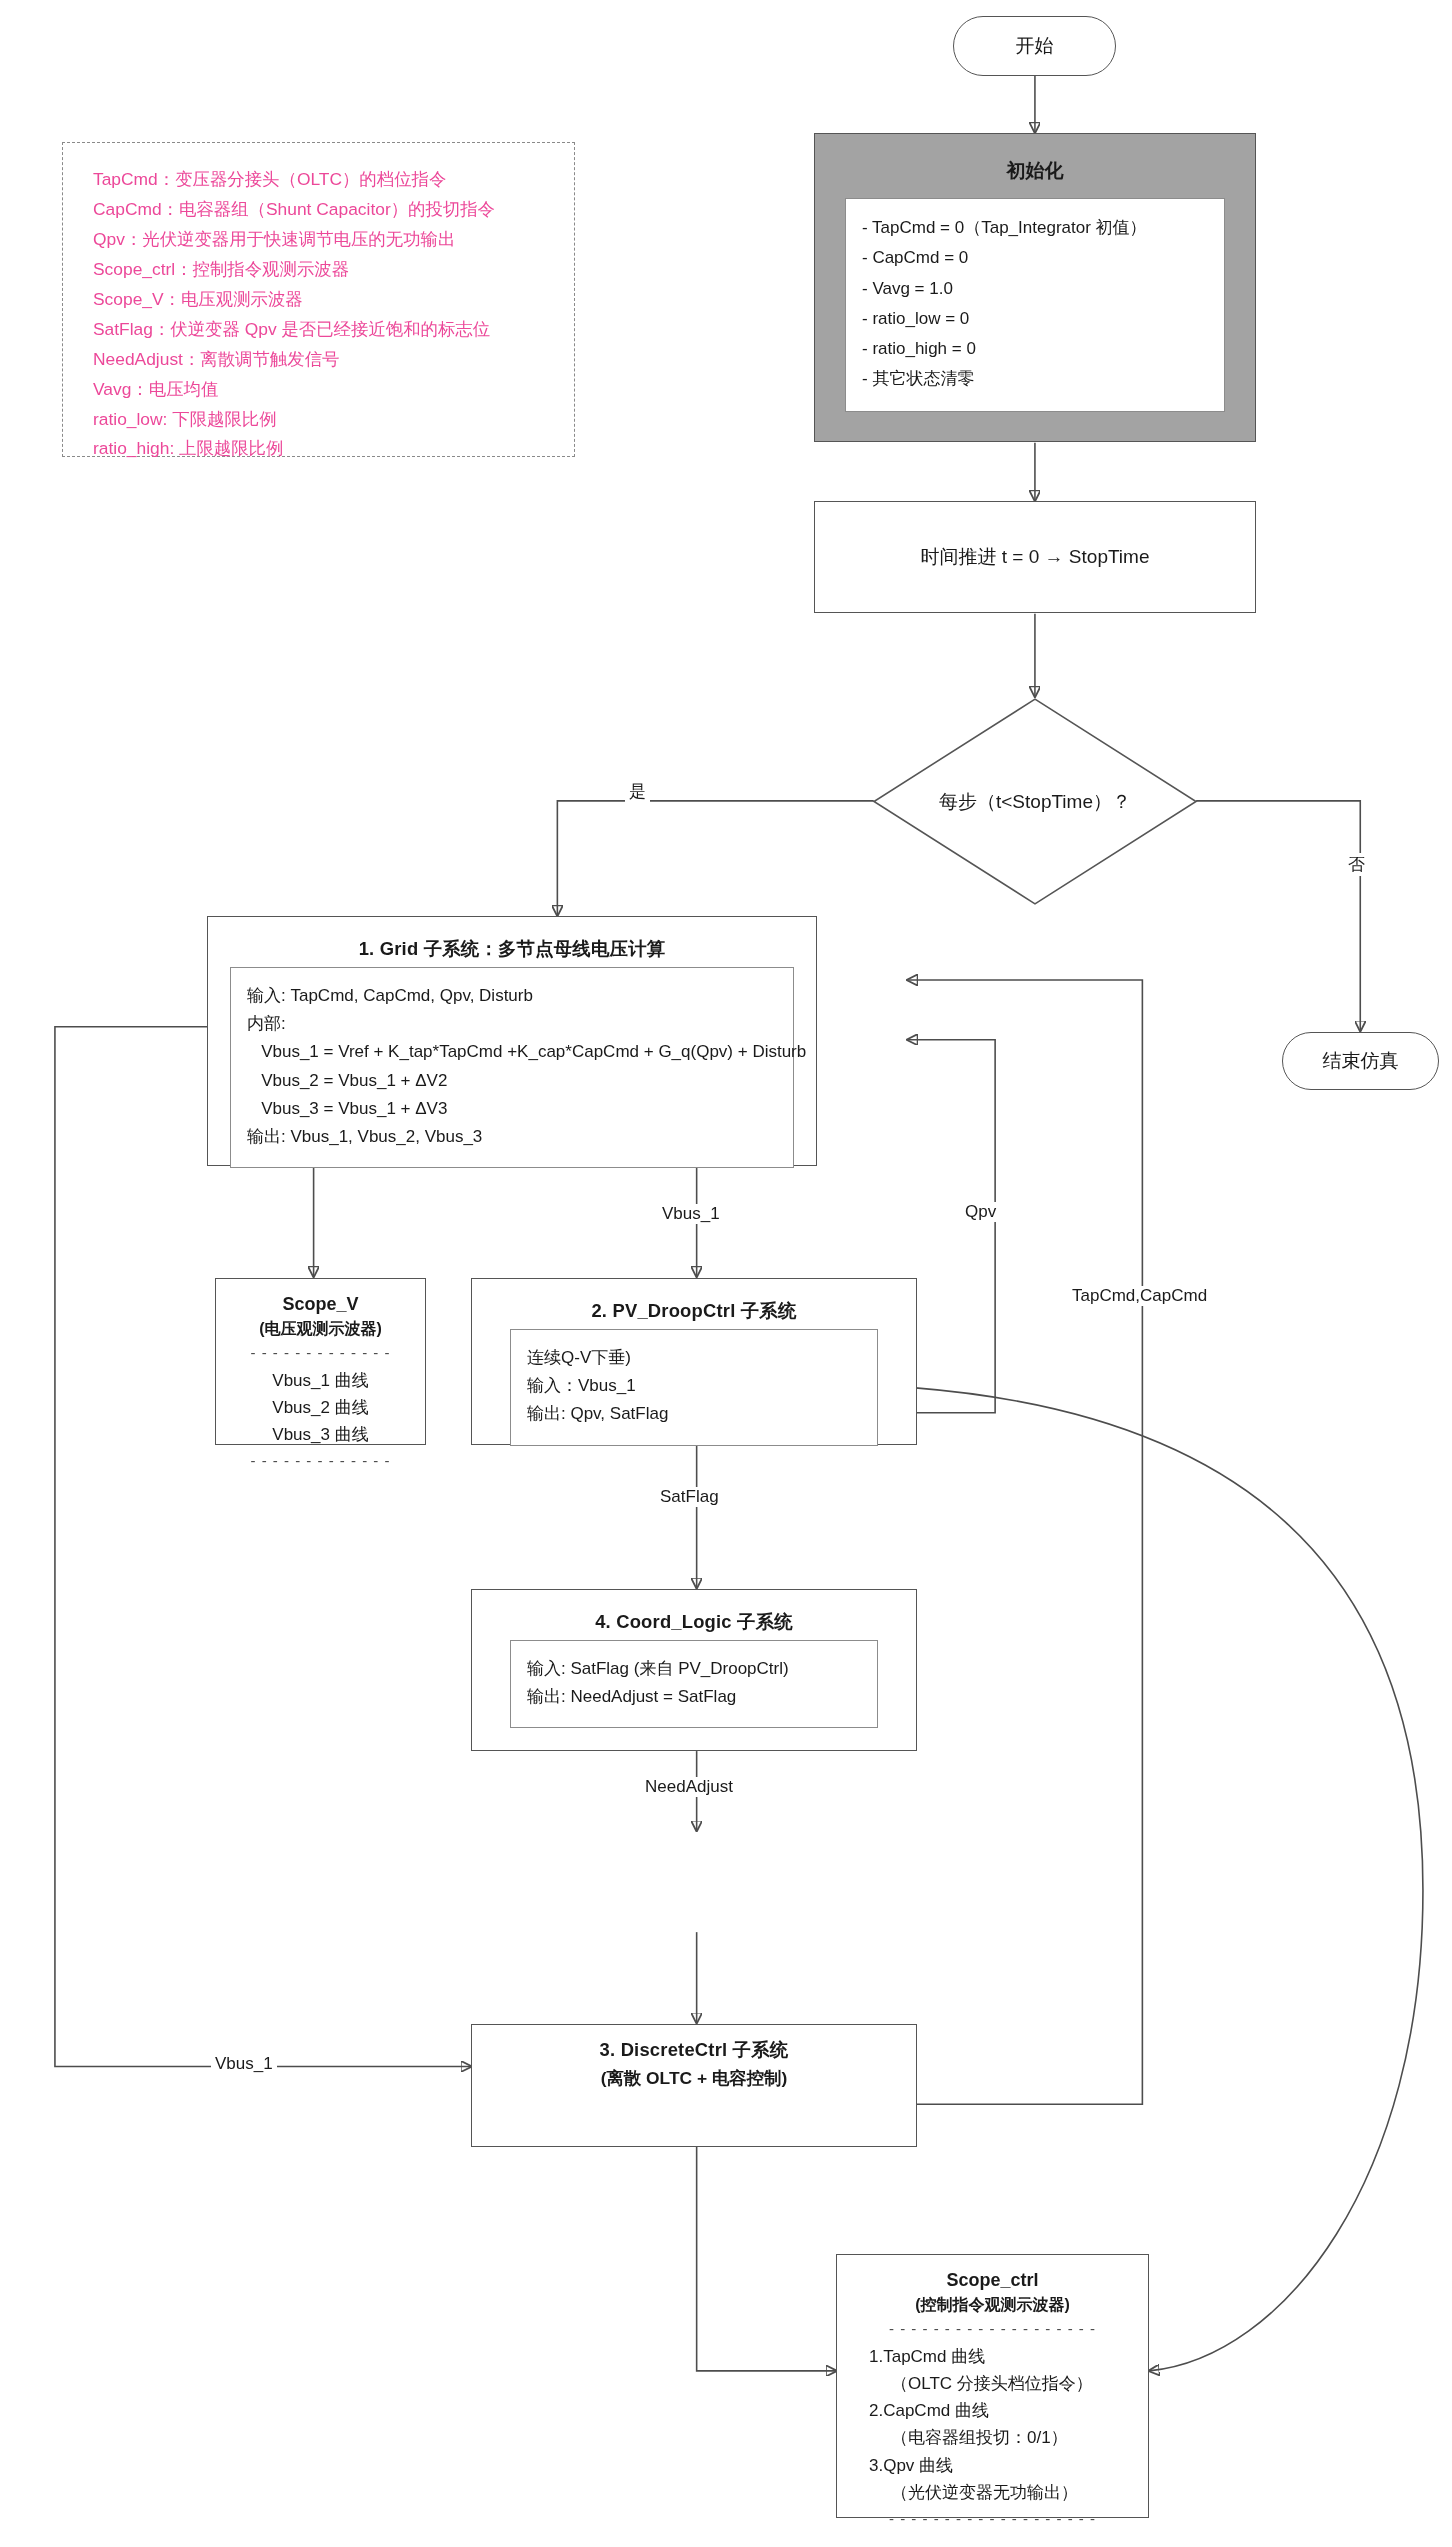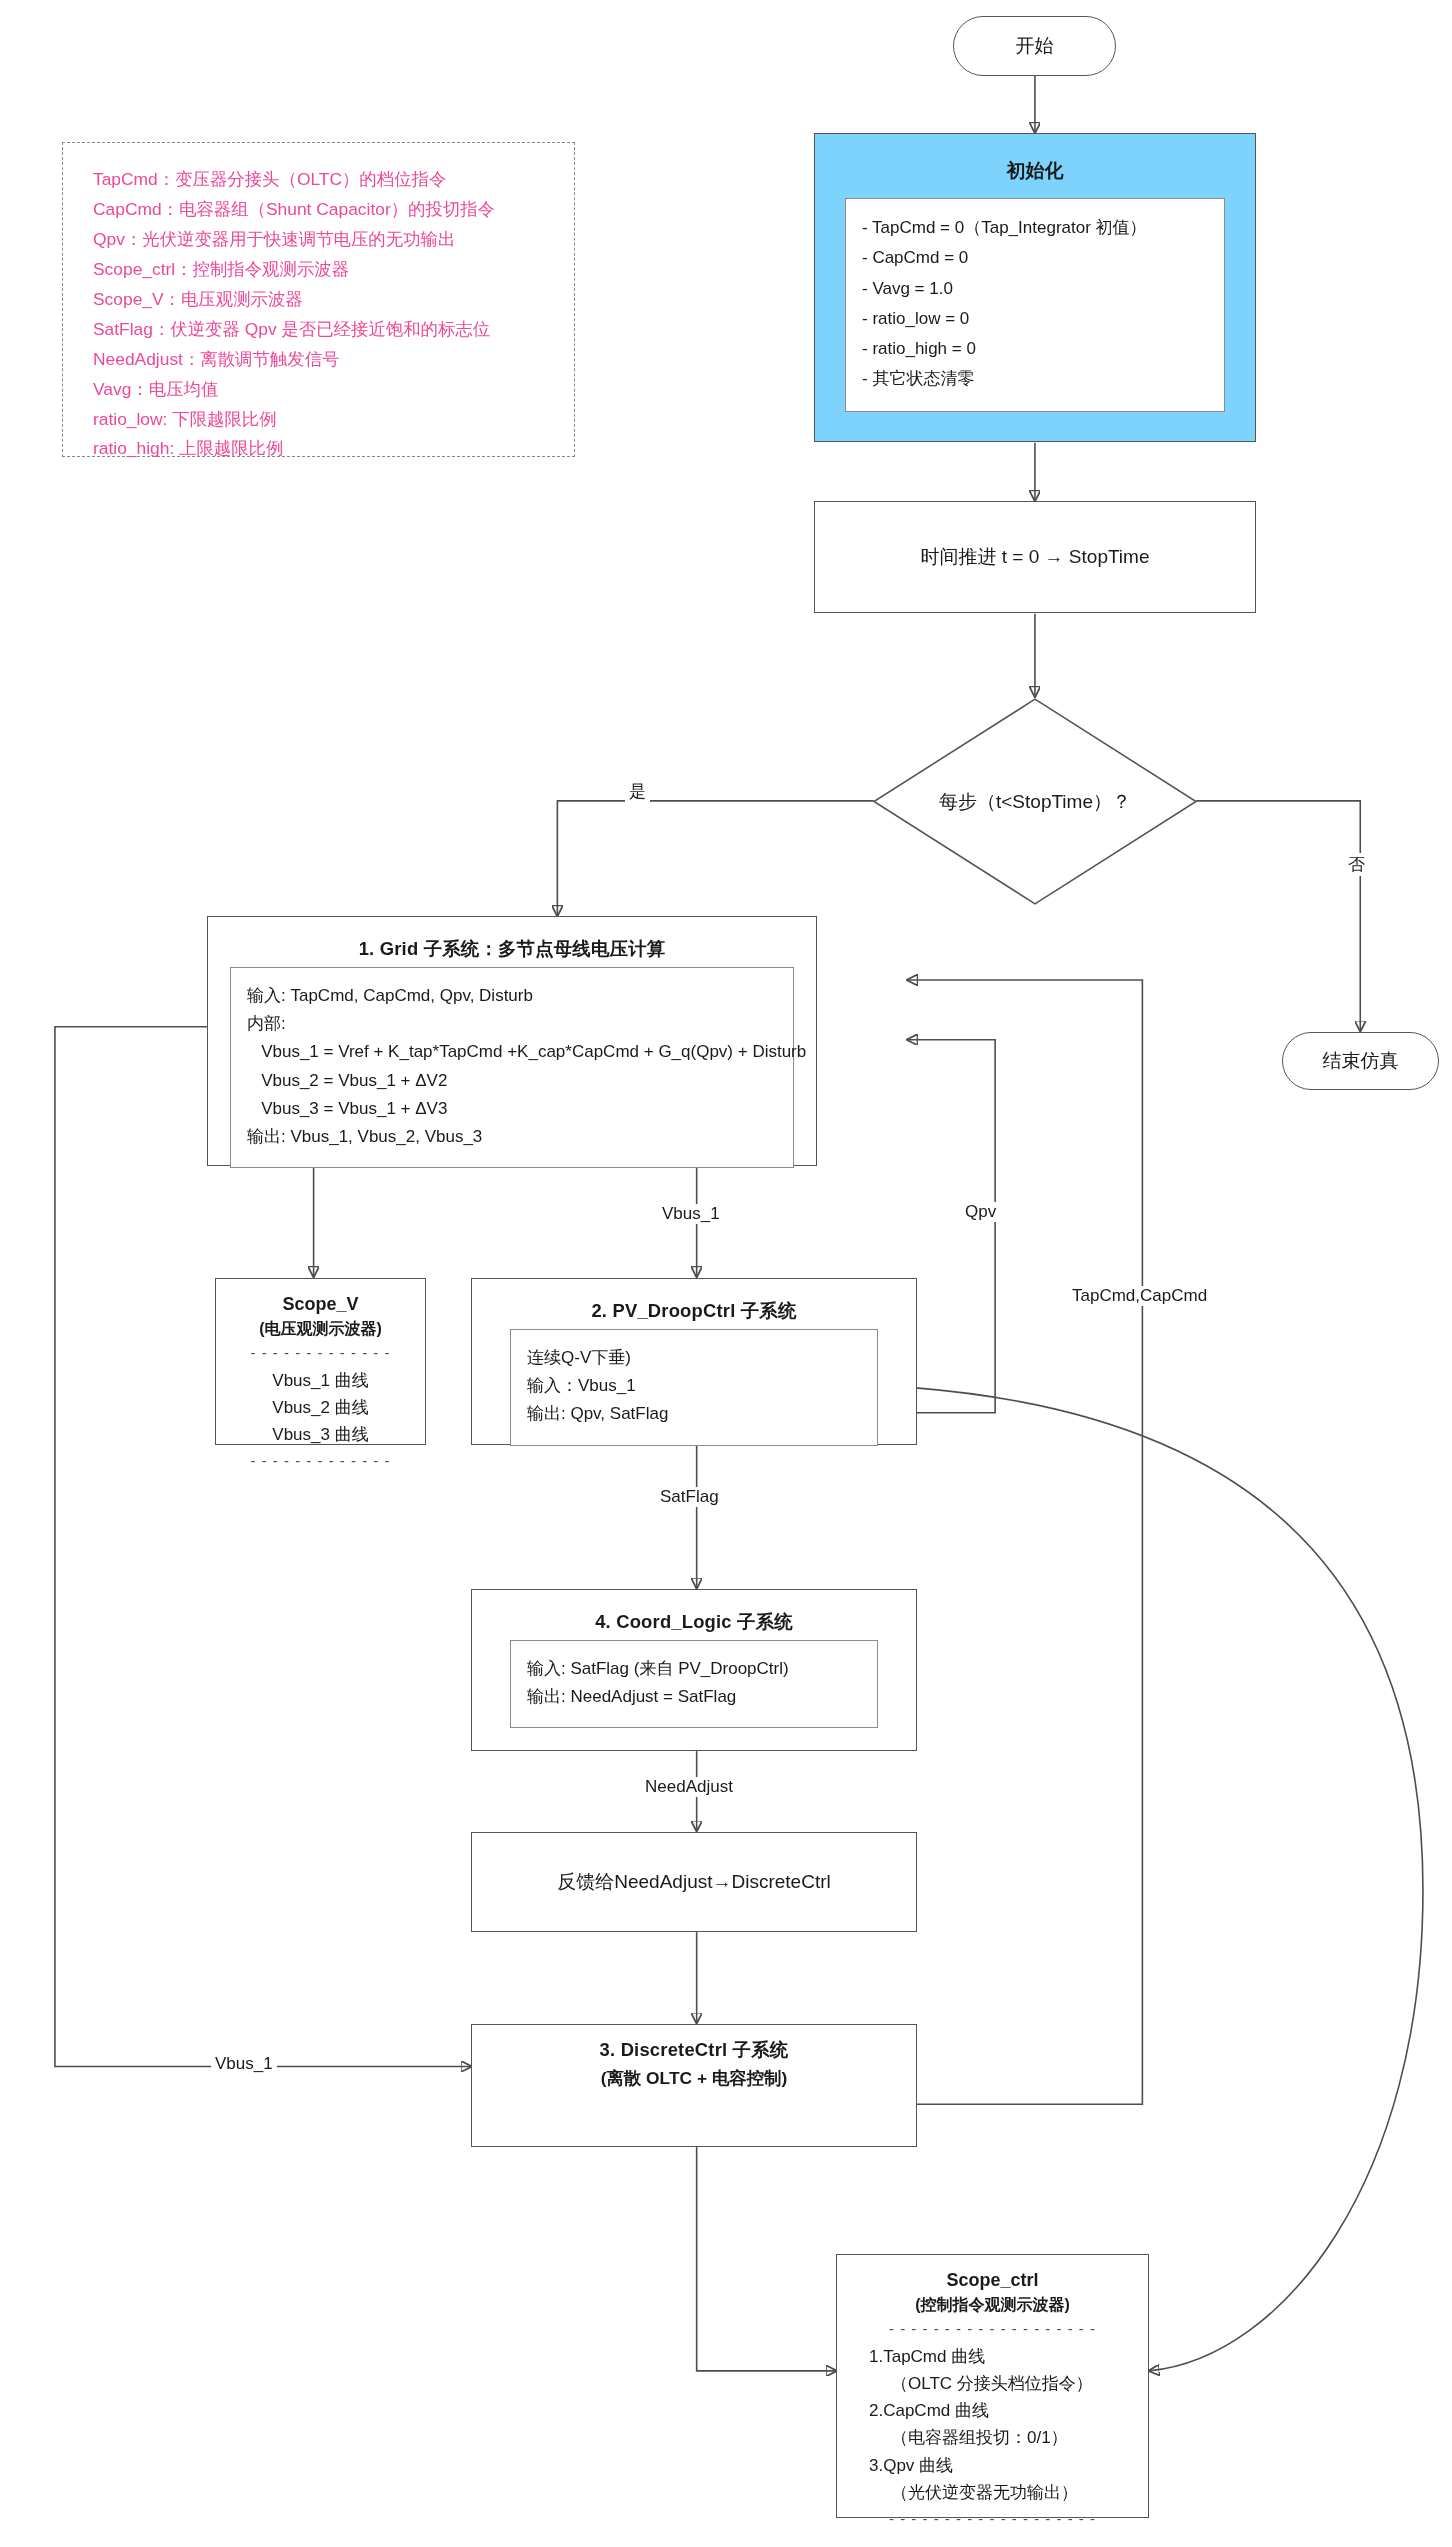--- a/index.html
+++ b/index.html
@@ -127,21 +127,21 @@
     text-align: left;
     padding-left: 22px;
   }
   .scope-indent {
     text-align: left;
     padding-left: 44px;
   }
   .init-box {
     position: absolute;
     box-sizing: border-box;
-    background: #7dd3fc;
+    background: #a3a3a3;
     border: 1.6px solid #555555;
     padding: 16px 18px;
   }
   .init-title {
     text-align: center;
     font-weight: bold;
     font-size: 19px;
     margin: 8px 0 14px 0;
   }
   .init-line {
@@ -291,23 +291,20 @@
   </div>
 
   <div class="sub" style="left:471px; top:1589px; width:446px; height:162px;">
     <div class="sub-title">4. Coord_Logic 子系统</div>
     <div class="inner" style="margin:0 22px;">
       <div class="inner-line">输入: SatFlag (来自 PV_DroopCtrl)</div>
       <div class="inner-line">输出: NeedAdjust = SatFlag</div>
     </div>
   </div>
 
-  <div class="node proc" style="left:471px; top:1832px; width:446px; height:100px;">
-    <span>反馈给NeedAdjust→DiscreteCtrl</span>
-  </div>
 
   <div class="sub" style="left:471px; top:2024px; width:446px; height:123px; padding-top:10px;">
     <div class="sub-title" style="margin:2px 0 2px 0;">3. DiscreteCtrl 子系统</div>
     <div class="sub-title2" style="margin:4px 0 6px 0;">(离散 OLTC + 电容控制)</div>
   </div>
 
   <div class="scope" style="left:836px; top:2254px; width:313px; height:264px;">
     <div class="scope-title">Scope_ctrl</div>
     <div class="scope-sub">(控制指令观测示波器)</div>
     <div class="scope-rule">- - - - - - - - - - - - - - - - - - -</div>

